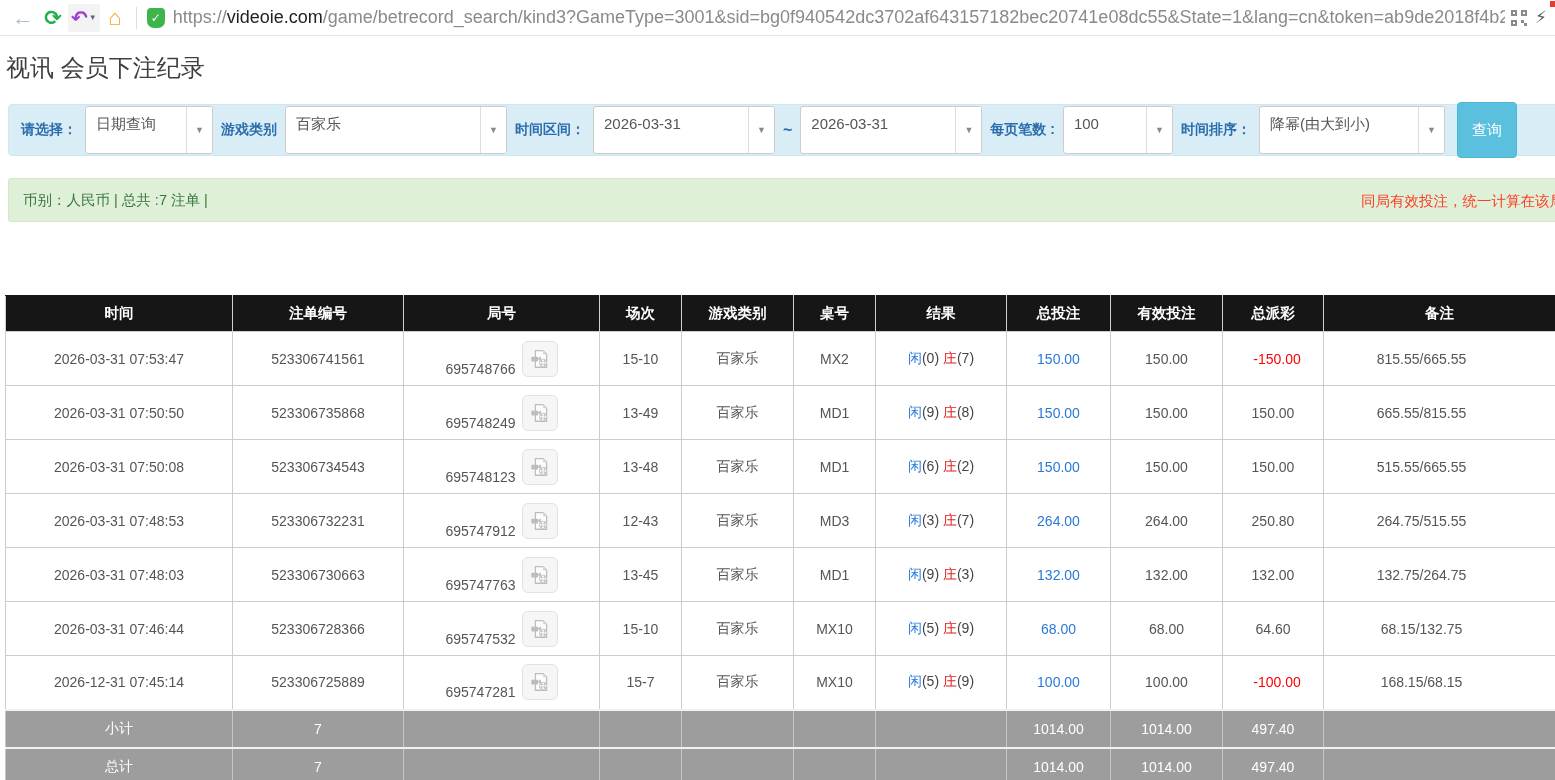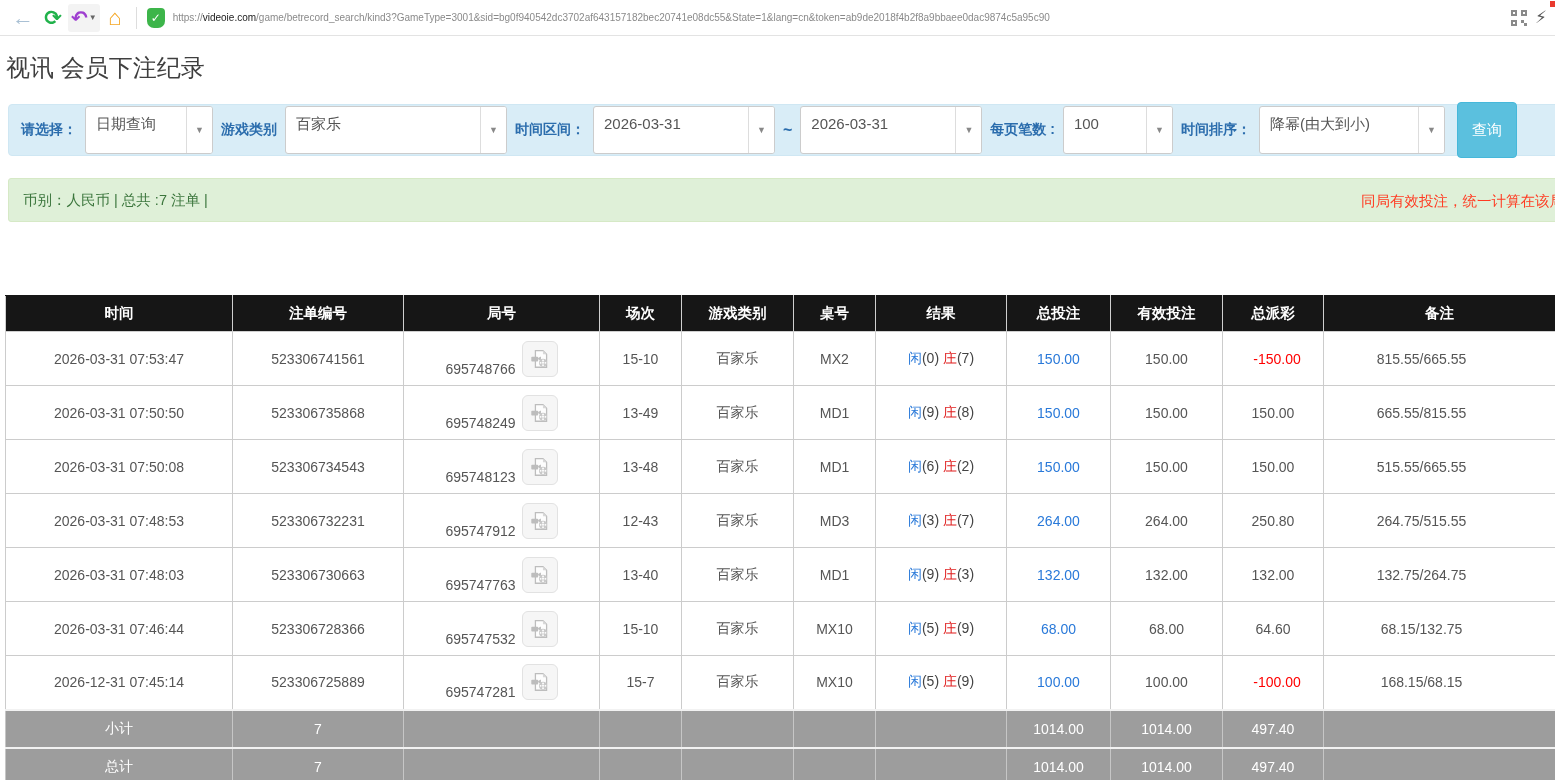--- a/index.html
+++ b/index.html
@@ -15,21 +15,21 @@
   .reload-ic { color:#21b24b; font-size:21px; font-weight:bold; }
   .undo-wrap { background:#f3f3f3; border-radius:3px; padding:0 3px; display:flex; align-items:center; height:28px; }
   .undo-ic { color:#9f3fd0; font-size:20px; font-weight:bold; transform:scaleX(-1); }
   .undo-caret { font-size:8px; color:#666; margin-left:1px; }
   .red-dot { position:absolute; top:1px; right:-1px; width:6px; height:6px; background:#e93a2f; }
   .home-ic { color:#f5a623; }
   .vdiv { width:1px; height:22px; background:#ddd; margin:0 10px 0 6px; }
   .shield { width:18px; height:20px; background:#3db54a; border-radius:4px 4px 7px 7px;
     color:#fff; font-size:12px; font-weight:bold; display:flex; align-items:center; justify-content:center; margin-right:8px; }
   .urlbox { flex:1; display:flex; align-items:center; overflow:hidden; white-space:nowrap;
-    font-size:10px; font-family:"Liberation Sans",sans-serif; }
+    font-size:18px; font-family:"Liberation Sans",sans-serif; }
   .url-scheme { color:#8a8a8a; }
   .url-domain { color:#222; }
   .url-path { color:#8a8a8a; }
   .right-ics { display:flex; align-items:center; gap:8px; margin-left:6px; color:#7a7a7a; }
   .qr-ic svg { display:block; }
   .bolt-ic { font-size:17px; color:#555; }
 
   
   .page-title { margin:16px 0 0 6px; font-size:24px; color:#3f3f3f; height:32px; line-height:32px; }
 
@@ -311,21 +311,21 @@
     <path d="M10 11l3-1.6v4.4L10 12.2z" fill="#bdbdbd"></path>
     <circle cx="15.3" cy="16.2" r="4.4" fill="#c9c9c9"></circle>
     <circle cx="15.3" cy="16.2" r="1.1" fill="#fff"></circle>
     <circle cx="15.3" cy="13.6" r="1" fill="#fff"></circle>
     <circle cx="15.3" cy="18.8" r="1" fill="#fff"></circle>
     <circle cx="12.7" cy="16.2" r="1" fill="#fff"></circle>
     <circle cx="17.9" cy="16.2" r="1" fill="#fff"></circle>
   </svg>
 </span>
           </span></td>
-        <td>13-40</td>
+        <td>13-45</td>
         <td>百家乐</td>
         <td>MD1</td>
         <td><span class="res-p">闲</span><span class="res-n">(9) </span><span class="res-b">庄</span><span class="res-n">(3)</span></td>
         <td class="num-blue">132.00</td>
         <td>132.00</td>
         <td>132.00</td>
         <td class="note">132.75/264.75</td>
       </tr>
       <tr>
         <td>2026-03-31 07:46:44</td>

